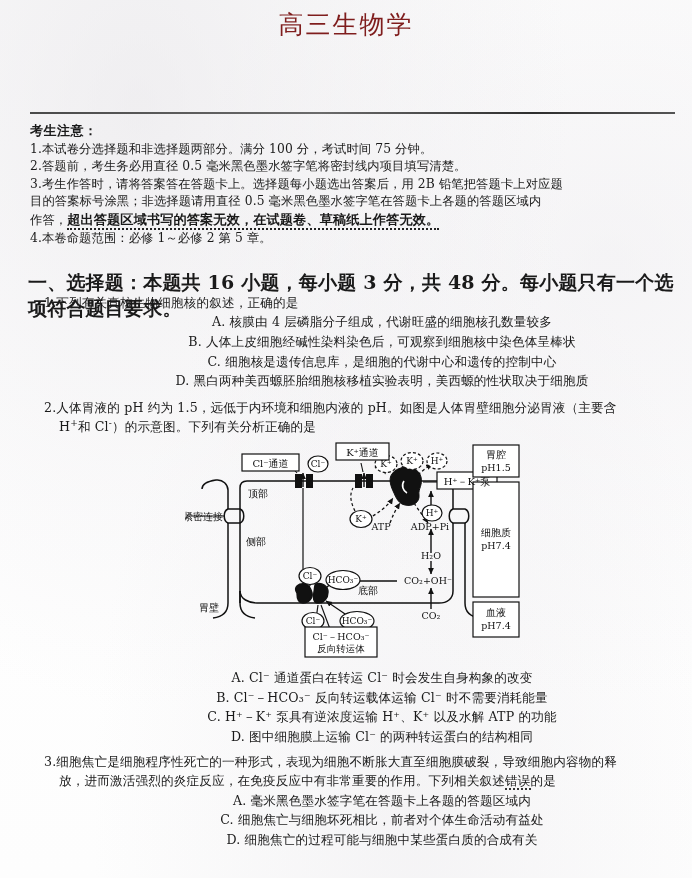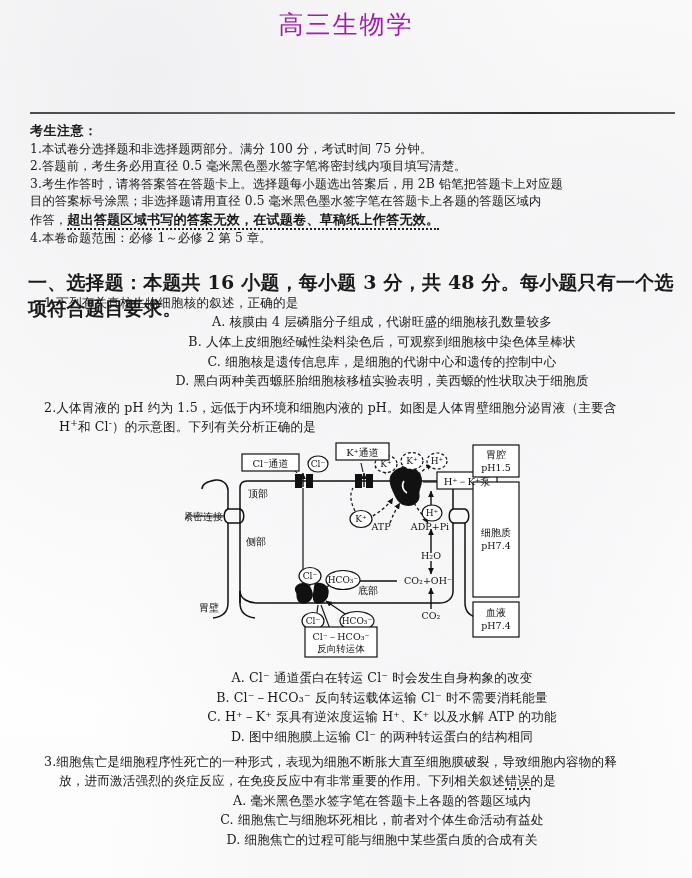--- a/index.html
+++ b/index.html
@@ -32,21 +32,21 @@
   }
 
   .title {
     position: absolute;
     top: 8px;
     left: 0;
     width: 692px;
     text-align: center;
     font-size: 25px;
     letter-spacing: 2px;
-    color: #a21caf;
+    color: #7f1d1d;
     font-family: "DejaVu Serif", "Liberation Serif", serif;
   }
 
   .rule {
     position: absolute;
     left: 30px;
     top: 112px;
     width: 645px;
     height: 2px;
     background: linear-gradient(90deg, #4a4a4a 0%, #6b6b6b 45%, #2e2e2e 78%, #555 100%);

